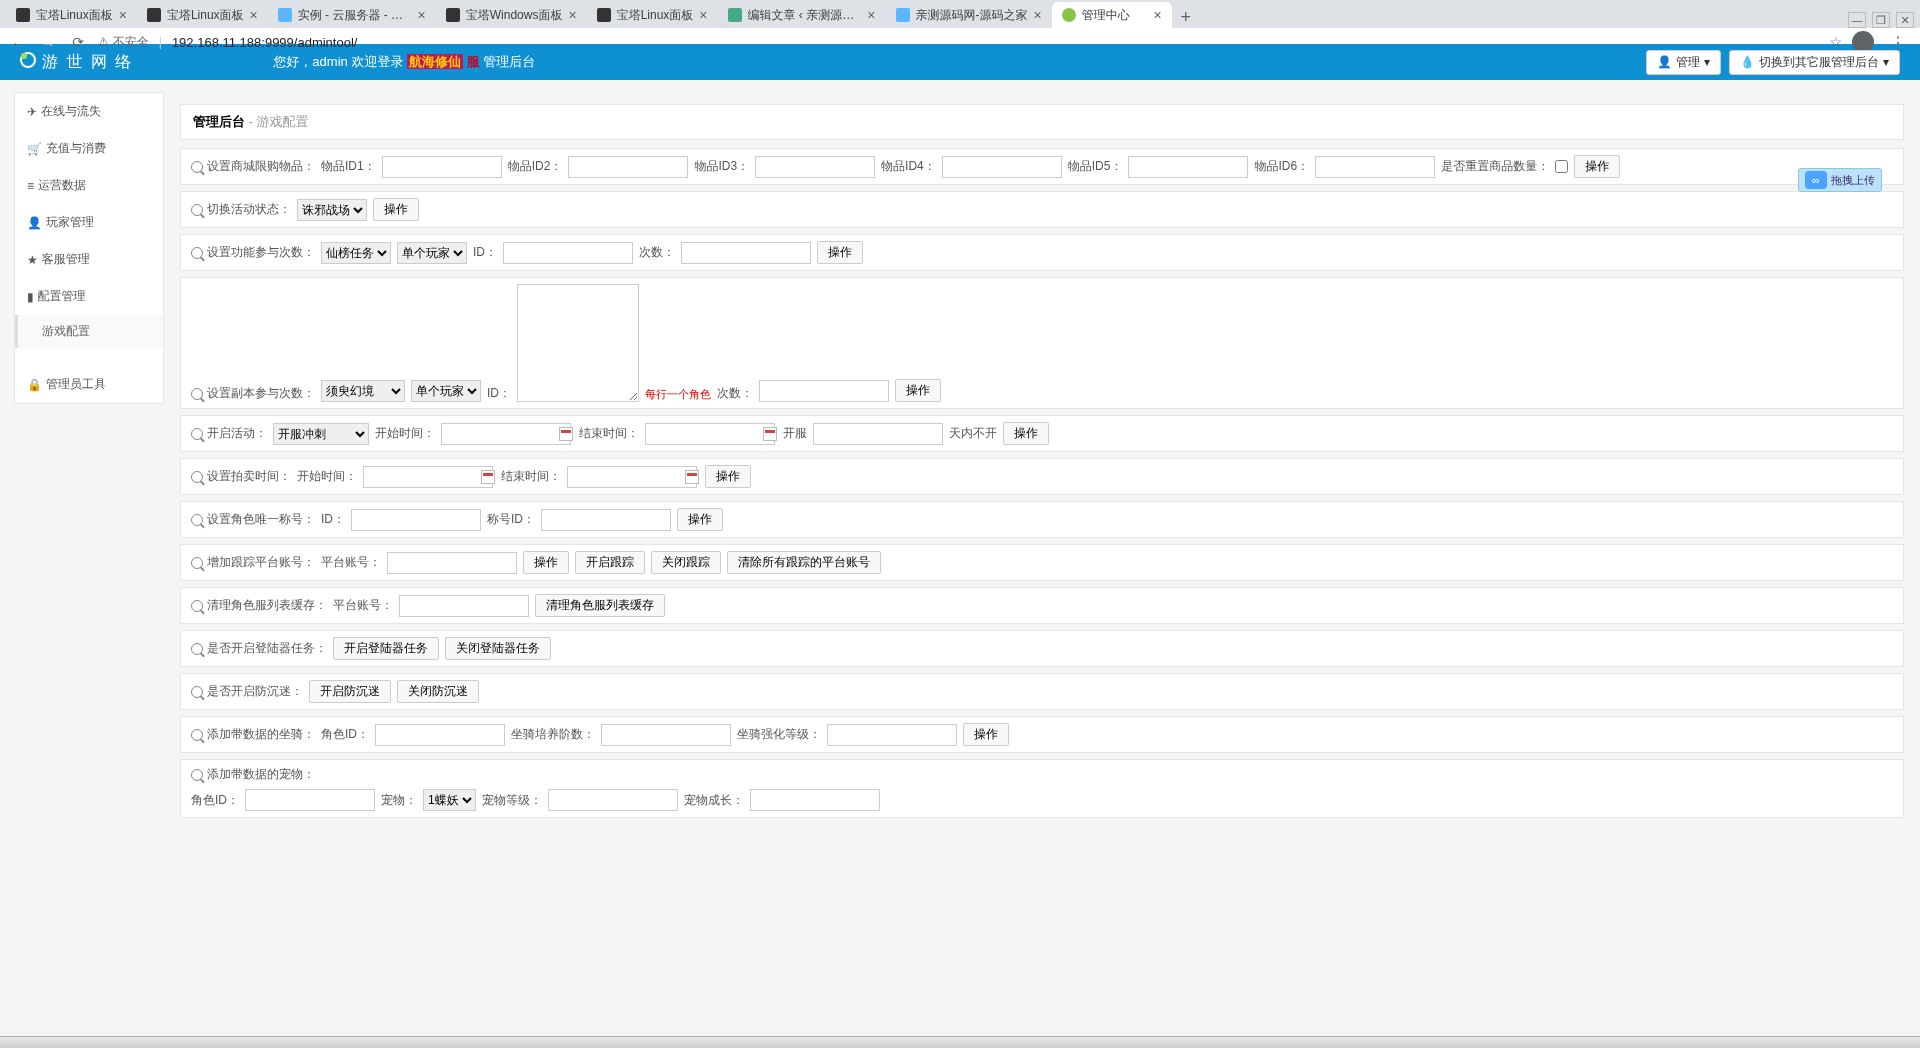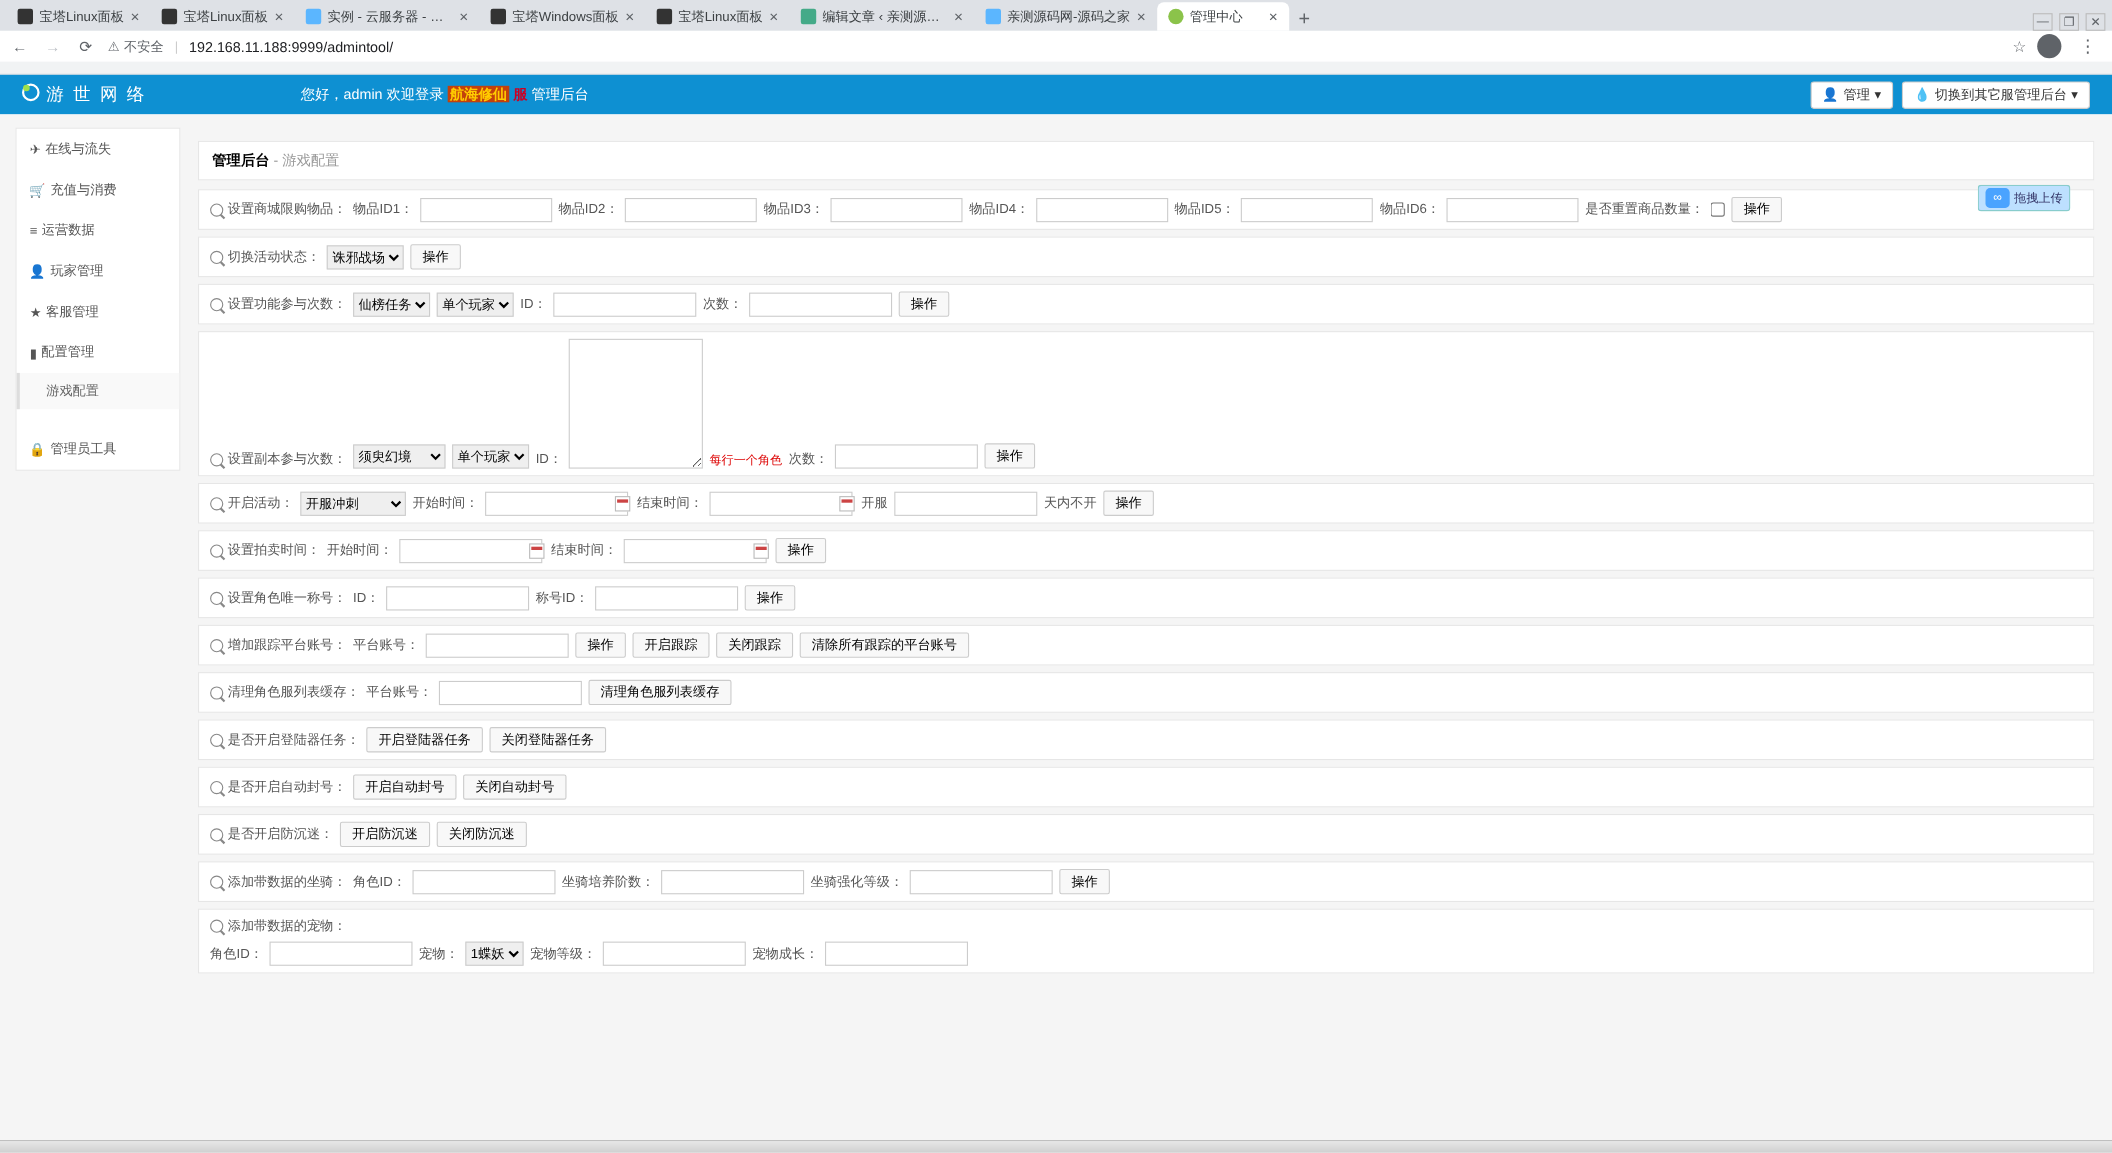--- a/index.html
+++ b/index.html
@@ -1,19 +1,19 @@
 <!DOCTYPE html>
 <html><head>
 <meta charset="utf-8">
 <style>
 * { margin:0; padding:0; box-sizing:border-box; }
 body { font-family:"Microsoft YaHei",Arial,sans-serif; font-size:12px; background:#fff; overflow:hidden; }
 
 
-.chrome-top { height:68px; background:#f1f3f4; border-bottom:1px solid #dadce0; }
+.chrome-top { height:44px; background:#f1f3f4; border-bottom:1px solid #dadce0; }
 .tabs-row { height:28px; display:flex; align-items:flex-end; padding-left:6px; background:#dee1e6; }
 .tab { height:26px; padding:0 10px; display:flex; align-items:center; gap:6px; font-size:12px; color:#3c4043; max-width:168px; min-width:120px; border-radius:6px 6px 0 0; cursor:pointer; }
 .tab.active { background:#fff; }
 .tab.inactive { background:transparent; }
 .tab .fav { width:14px; height:14px; border-radius:2px; display:inline-block; }
 .tab .title { white-space:nowrap; overflow:hidden; text-overflow:ellipsis; flex:1; }
 .tab .x { color:#5f6368; font-size:14px; }
 .new-tab { width:28px; text-align:center; color:#5f6368; font-size:18px; cursor:pointer; }
 .win-ctrl { margin-left:auto; display:flex; gap:6px; padding-right:6px; font-size:11px; color:#5f6368; }
 .win-ctrl span { border:1px solid #bbb; width:18px; height:16px; display:flex; align-items:center; justify-content:center; }
@@ -28,21 +28,21 @@
 .avatar { width:22px; height:22px; border-radius:50%; background:#5f6368; }
 .menu-dots { color:#5f6368; font-size:16px; padding:0 6px; }
 
 
 .topbar { height:36px; background:#0e90d2; color:#fff; display:flex; align-items:center; padding:0 20px; font-size:13px; }
 .brand { display:flex; align-items:flex-start; gap:6px; font-size:16px; letter-spacing:2px; }
 .brand-icon { width:16px; height:16px; border-radius:50%; border:2px solid #fff; display:inline-block; position:relative; }
 .brand-icon::after { content:''; position:absolute; width:6px; height:6px; border-radius:50%; background:#9ee04b; top:-1px; left:-1px; }
 .welcome { margin-left:140px; }
 .welcome .admin { color:#ffffff; }
-.welcome .srv { color:#ffcc00; background:#c2410c; padding:0 2px; font-weight:bold; }
+.welcome .srv { color:#ffcc00; background:#be185d; padding:0 2px; font-weight:bold; }
 .welcome .srv2 { color:#c02; font-weight:bold; }
 .top-right { margin-left:auto; display:flex; gap:8px; }
 .top-btn { background:#fff; color:#333; border:1px solid #ccc; border-radius:3px; padding:3px 10px; font-size:12px; cursor:pointer; display:flex; align-items:center; gap:4px; }
 
 
 .main { display:flex; height:calc(1048px - 56px - 36px); background:#f5f5f5; }
 .sidebar { width:150px; background:#fff; border:1px solid #e6e6e6; margin:12px 0 0 14px; height:fit-content; }
 .side-item { padding:10px 12px; color:#555; font-size:12px; cursor:pointer; display:flex; align-items:center; gap:4px; }
 .side-sub { padding:8px 12px 8px 24px; color:#666; background:#f9f9f9; border-left:3px solid #ddd; font-size:12px; }
 
@@ -295,28 +295,20 @@
 
     <div class="panel">
       <span class="lbl">
           <span class="search-ico"></span>
           <span>是否开启登陆器任务：</span>
         </span>
       <button class="btn">开启登陆器任务</button>
       <button class="btn">关闭登陆器任务</button>
     </div>
 
-    <div class="panel">
-      <span class="lbl">
-          <span class="search-ico"></span>
-          <span>是否开启自动封号：</span>
-        </span>
-      <button class="btn">开启自动封号</button>
-      <button class="btn">关闭自动封号</button>
-    </div>
 
     <div class="panel">
       <span class="lbl">
           <span class="search-ico"></span>
           <span>是否开启防沉迷：</span>
         </span>
       <button class="btn">开启防沉迷</button>
       <button class="btn">关闭防沉迷</button>
     </div>
 

